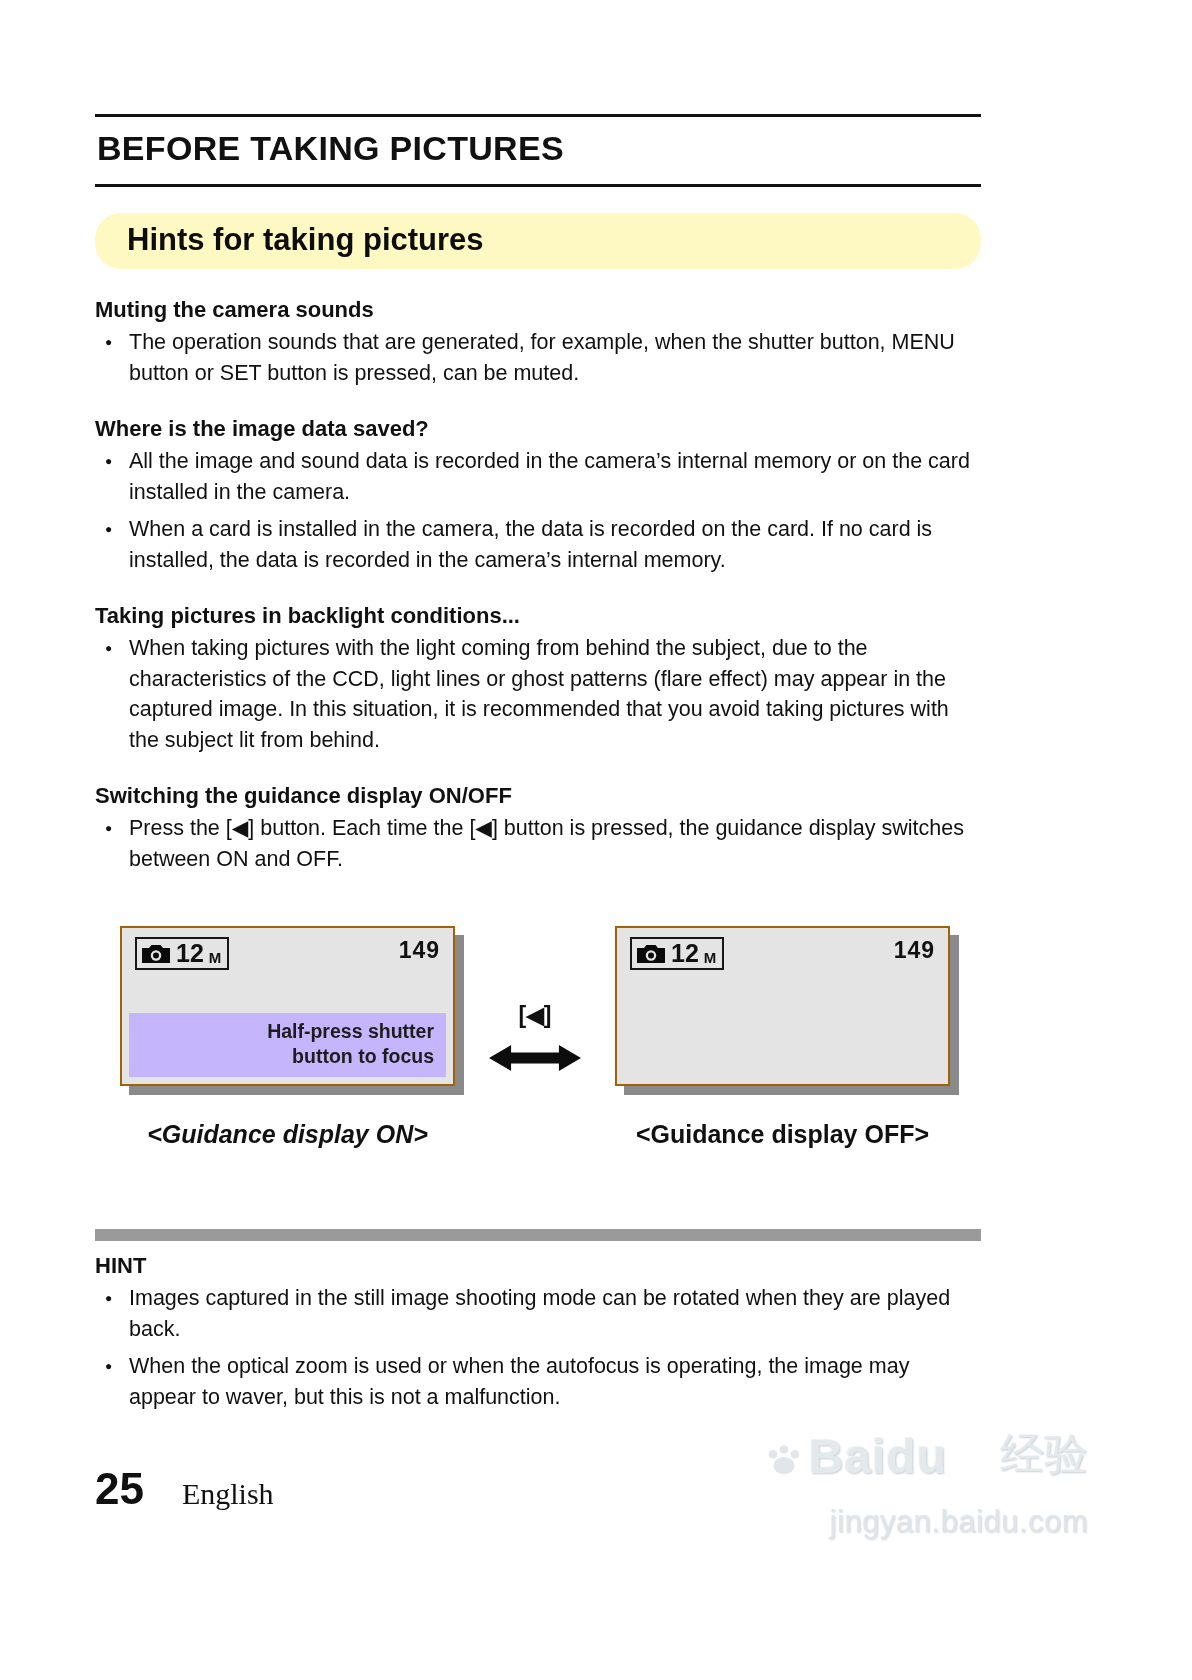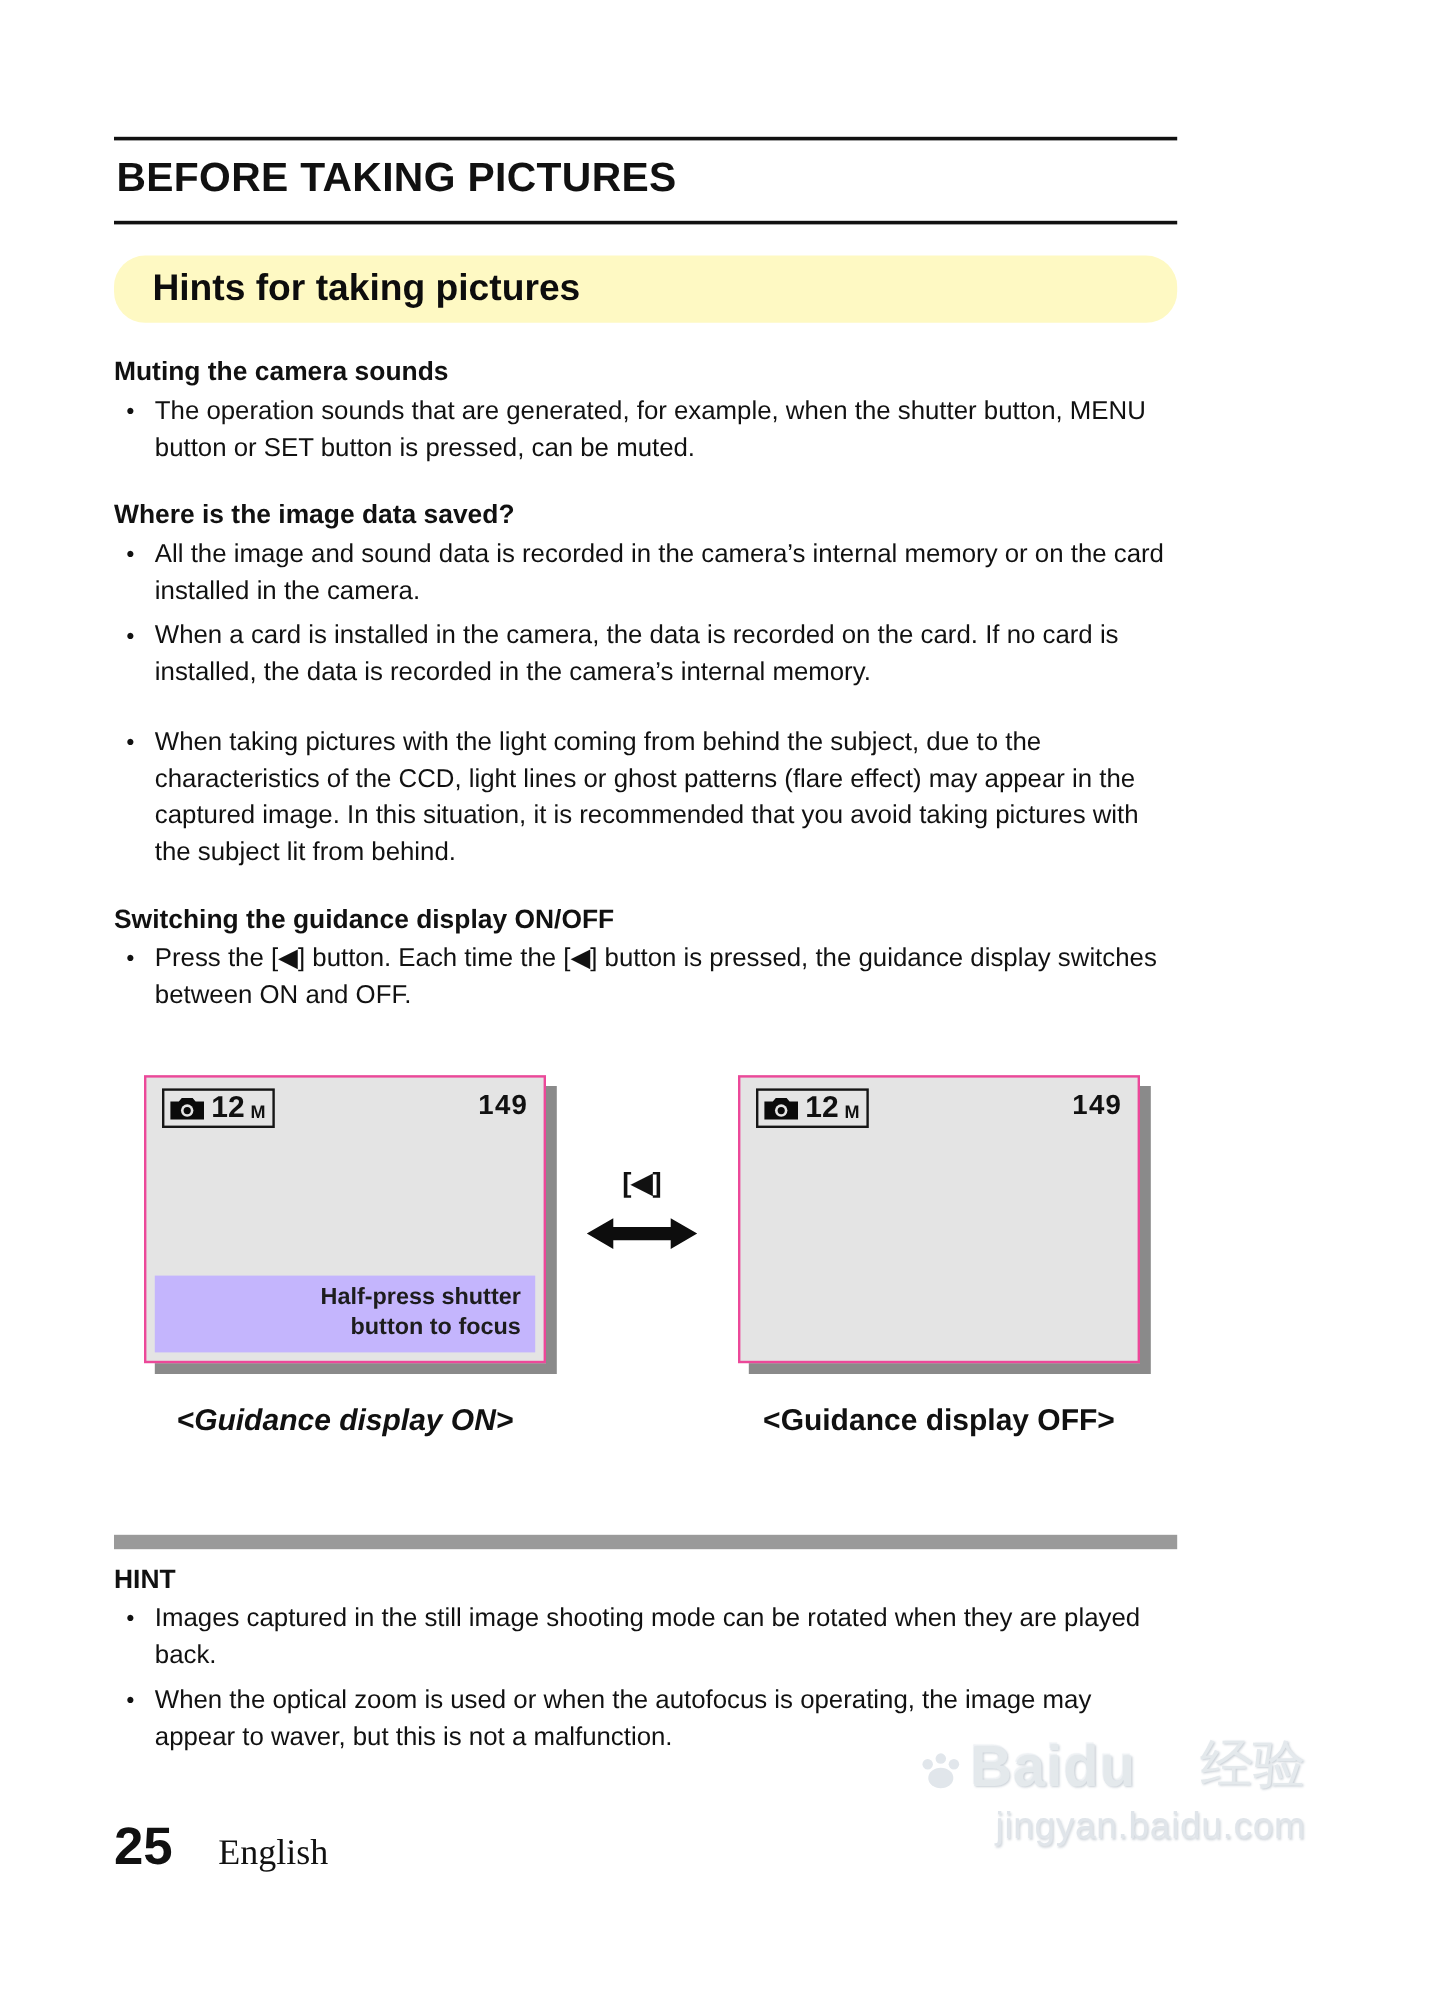--- a/index.html
+++ b/index.html
@@ -18,21 +18,21 @@
   
   .section { margin-top:28px; }
   .section-heading { font-size:22px; font-weight:bold; margin-bottom:4px; }
   .bullets { list-style:none; }
   .bullets li { position:relative; padding-left:34px; font-size:21.5px; line-height:1.42; margin-bottom:7px; }
   .bullets li::before { content:"●"; position:absolute; left:10px; top:7px; font-size:12px; color:#111; }
 
   
   .figure { margin-top:52px; }
   .screens-row { display:flex; align-items:flex-start; }
-  .screen { position:relative; width:335px; height:240px; background:#e4e4e4; border:2px solid #ec4899; box-shadow:9px 9px 0 #8a8a8a; flex:0 0 auto; }
+  .screen { position:relative; width:335px; height:160px; background:#e4e4e4; border:2px solid #a16207; box-shadow:9px 9px 0 #8a8a8a; flex:0 0 auto; }
   .screen-left { margin-left:25px; }
   .screen-head { position:absolute; top:9px; left:13px; right:13px; display:flex; justify-content:space-between; align-items:flex-start; }
   .res-badge { display:flex; align-items:center; gap:5px; border:2px solid #161616; padding:2px 6px 2px 4px; background:transparent; }
   .cam-svg { display:block; width:30px; height:20px; }
   .res-num { font-size:25px; font-weight:bold; line-height:1; }
   .res-unit { font-size:15px; font-weight:bold; line-height:1; align-self:flex-end; padding-bottom:1px; }
   .count { font-size:23px; font-weight:bold; letter-spacing:1px; }
   .guidance-bar { position:absolute; left:7px; right:7px; bottom:7px; background:#c4b5fd; padding:6px 12px 8px 0;text-align:right; }
   .guidance-bar div { font-size:19.5px; font-weight:bold; line-height:1.3; color:#1d1d1d; }
 
@@ -55,21 +55,21 @@
   
   .footer { margin-top:52px; display:flex; align-items:baseline; }
   .page-number { font-size:44px; font-weight:bold; }
   .language { font-size:30px; margin-left:38px; font-family:"Liberation Serif", serif; }
 
   
   .watermark { position:absolute; right:104px; bottom:140px; text-align:right; opacity:0.95; }
   .wm-row1 { display:flex; align-items:flex-end; justify-content:flex-end; gap:6px; }
   .wm-brand { font-size:48px; font-weight:bold; color:#e3e8ec; text-shadow:1px 1px 2px #c4cbd2, -1px -1px 1px #eef1f4; letter-spacing:1px; }
   .wm-cn { font-size:44px; font-weight:normal; color:#e3e8ec; text-shadow:1px 1px 2px #c4cbd2;margin-left:47px; }
-  .wm-url { margin-top:4px; font-size:31px; color:#dfe4e9; text-shadow:1px 1px 2px #ccd2d8; letter-spacing:0.5px; }
+  .wm-url { margin-top:20px; font-size:31px; color:#dfe4e9; text-shadow:1px 1px 2px #ccd2d8; letter-spacing:0.5px; }
   .paw-svg { display:block; margin-bottom:6px; }
 </style>
 </head>
 <body>
 
 <div class="page">
   <div class="content">
 
     <div class="title-block">
       <h1 class="page-title">BEFORE TAKING PICTURES</h1>
@@ -86,20 +86,21 @@
 
     <div class="section">
       <h3 class="section-heading">Where is the image data saved?</h3>
       <ul class="bullets">
         <li>All the image and sound data is recorded in the camera’s internal memory or on the card installed in the camera.</li>
         <li>When a card is installed in the camera, the data is recorded on the card. If no card is installed, the data is recorded in the camera’s internal memory.</li>
       </ul>
     </div>
 
     <div class="section">
+      <h3 class="section-heading">Taking pictures in backlight conditions...</h3>
       <ul class="bullets">
         <li>When taking pictures with the light coming from behind the subject, due to the characteristics of the CCD, light lines or ghost patterns (flare effect) may appear in the captured image. In this situation, it is recommended that you avoid taking pictures with the subject lit from behind.</li>
       </ul>
     </div>
 
     <div class="section">
       <h3 class="section-heading">Switching the guidance display ON/OFF</h3>
       <ul class="bullets">
         <li>Press the [◀] button. Each time the [◀] button is pressed, the guidance display switches between ON and OFF.</li>
       </ul>

